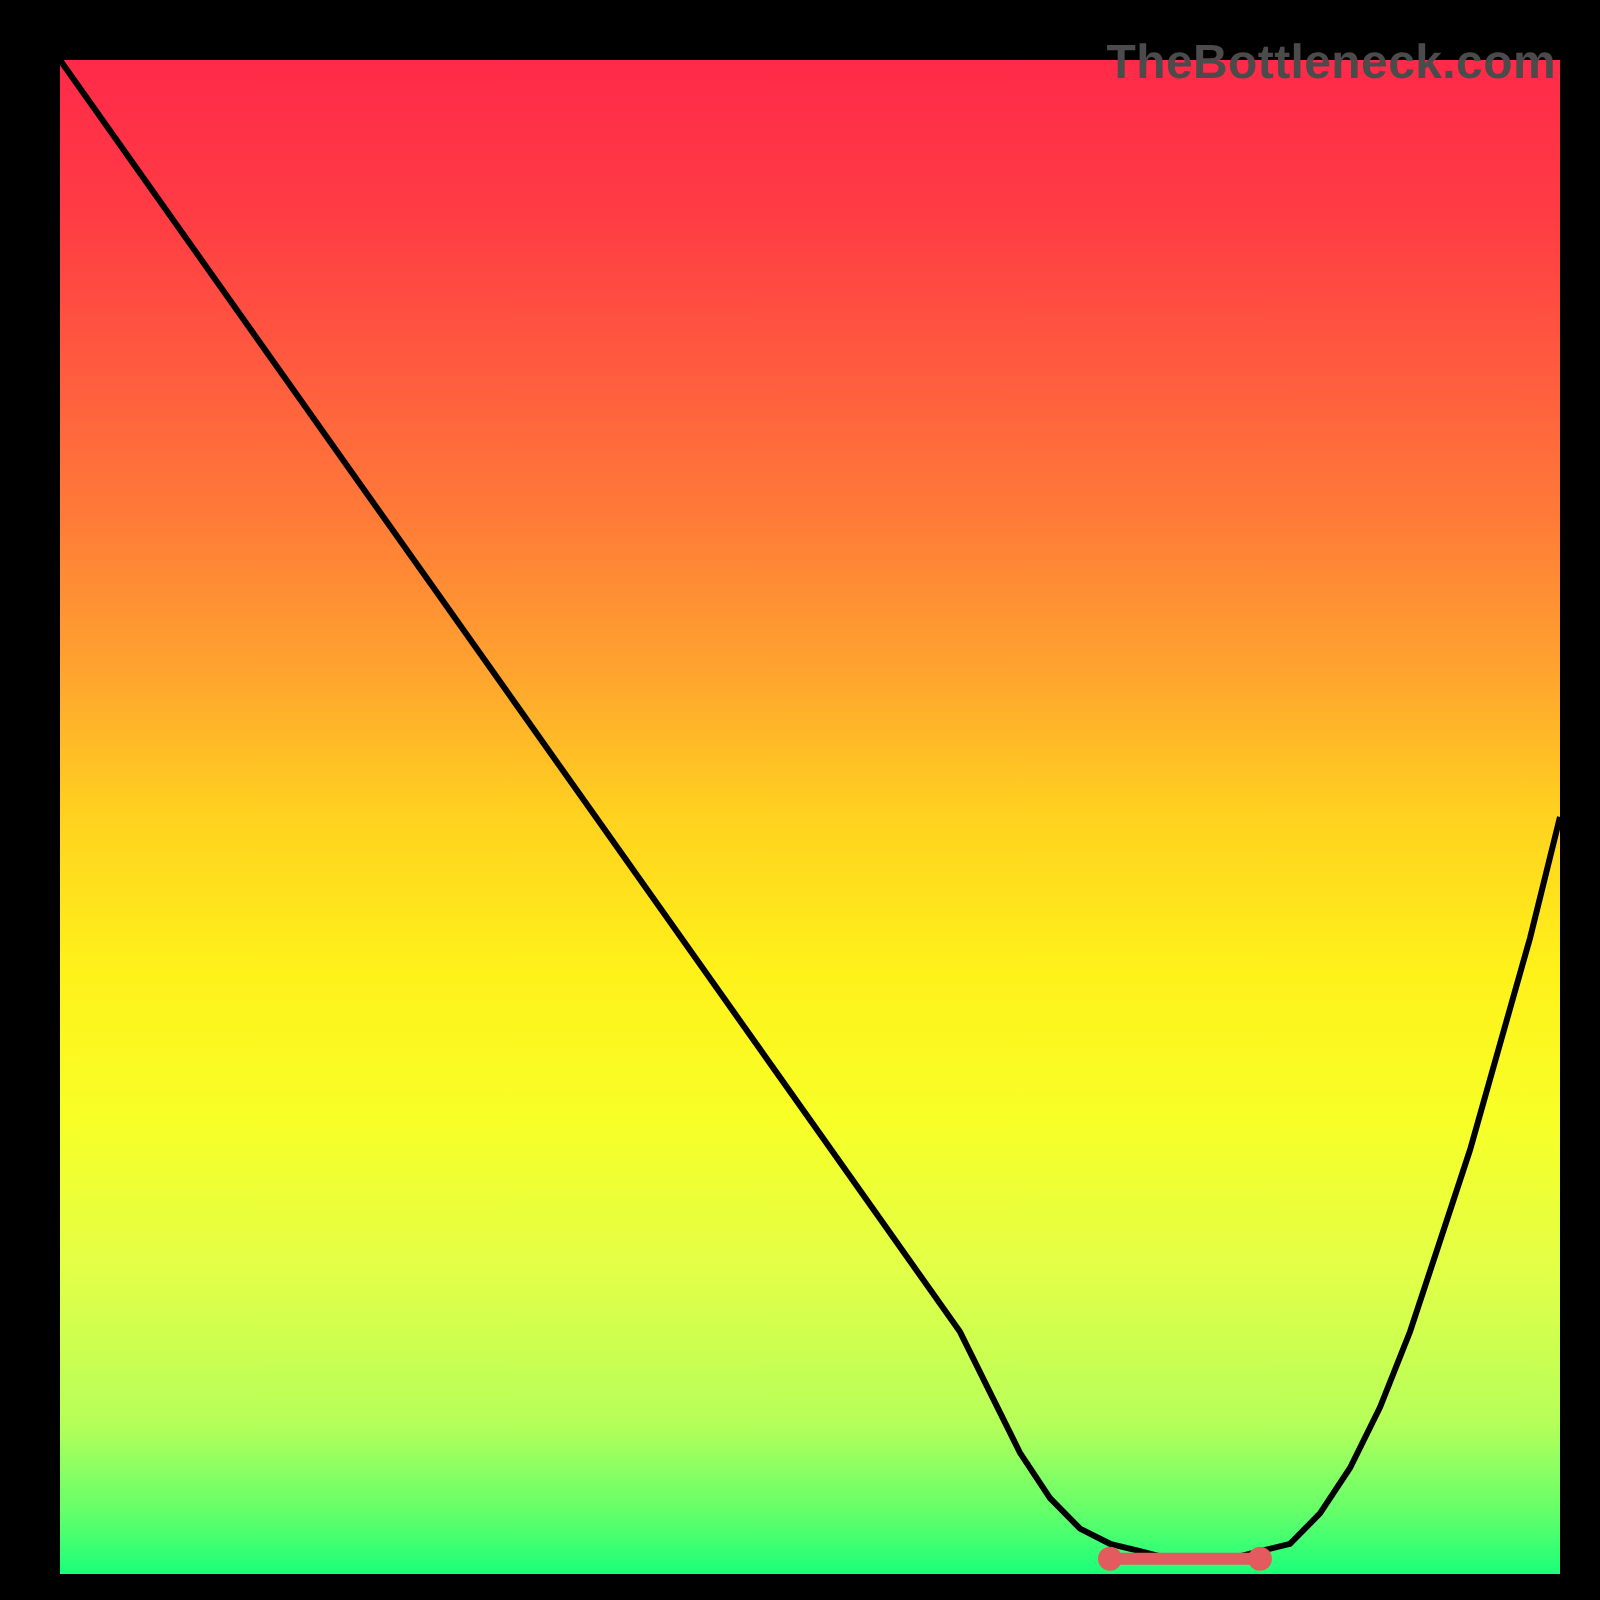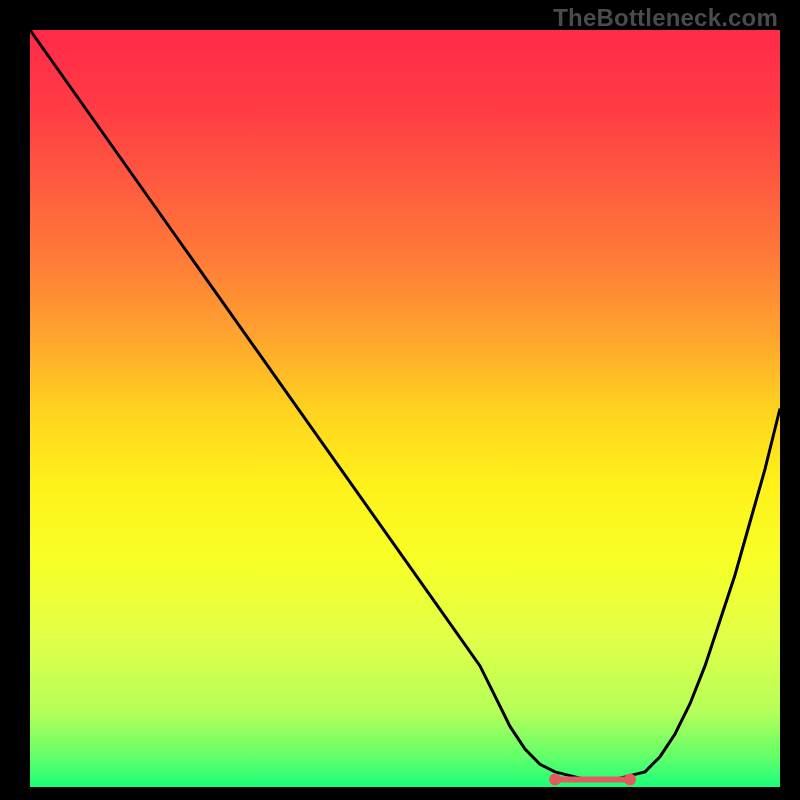--- a/index.html
+++ b/index.html
@@ -12,21 +12,21 @@
     font-family: Arial, Helvetica, sans-serif;
   }
   .frame {
     position: relative;
     width: 800px;
     height: 800px;
     background: #000;
   }
   .watermark {
     position: absolute;
-    top: 4px;
+    top: 18px;
     right: 22px;
     color: #4b4b4b;
     font-size: 24px;
     font-weight: 600;
     letter-spacing: 0.2px;
     z-index: 5;
   }
   svg.plot {
     position: absolute;
     left: 0;

